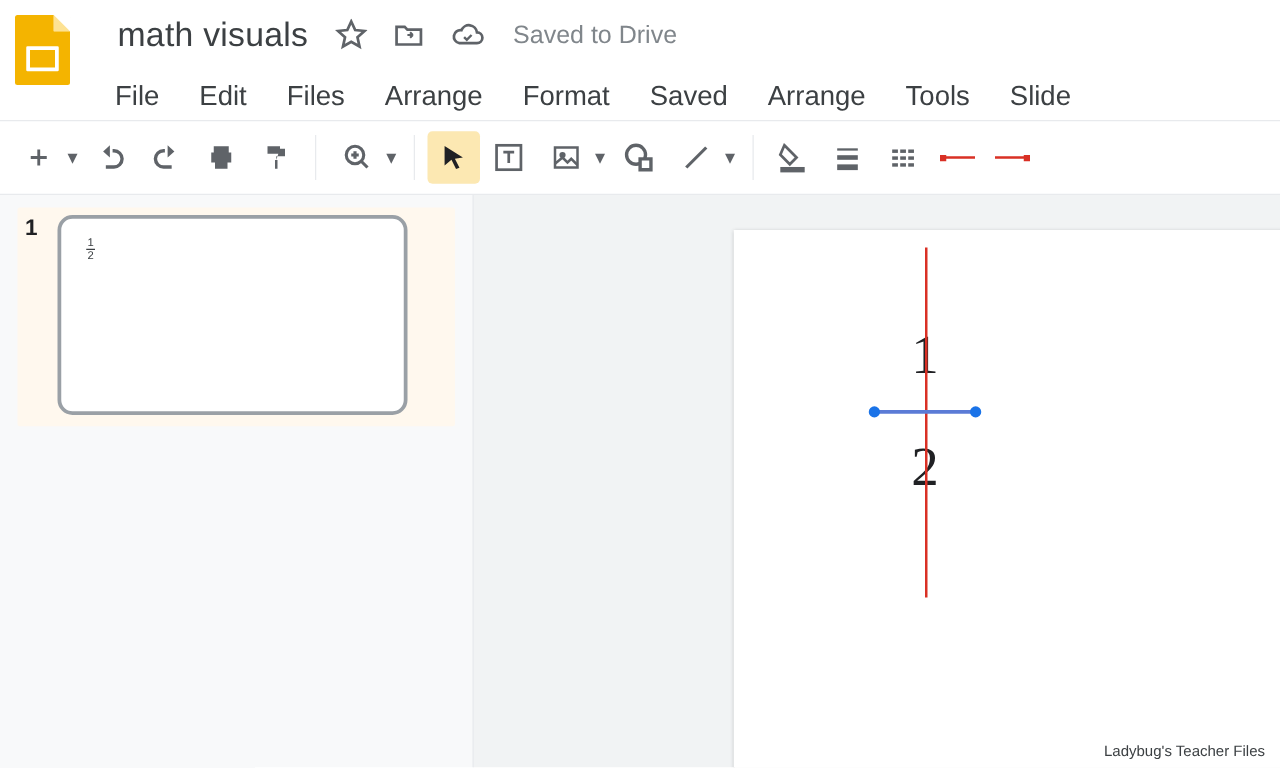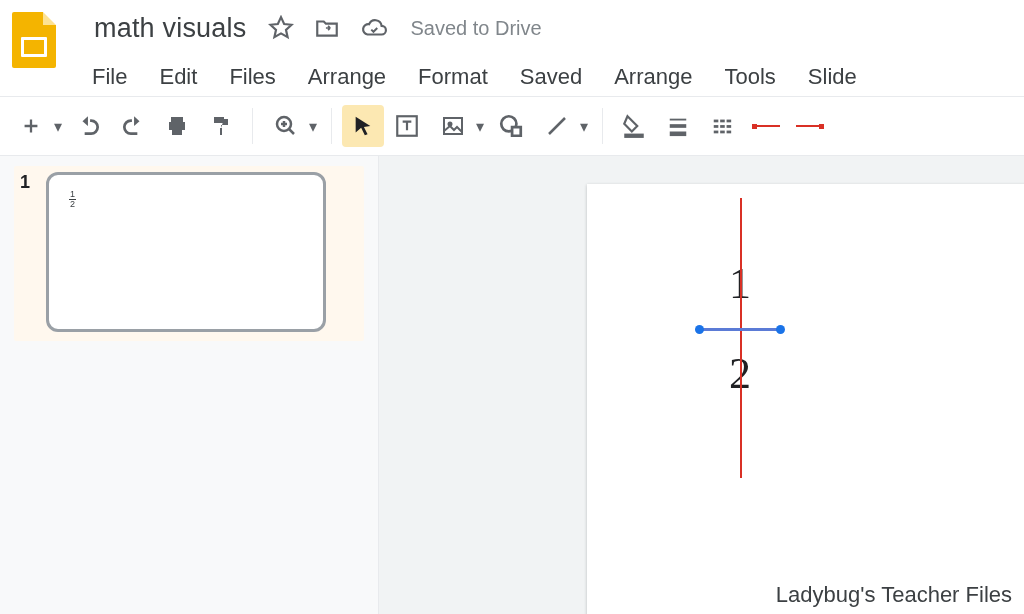--- a/index.html
+++ b/index.html
@@ -216,21 +216,21 @@
     top: -110px;
     width: 1.5px;
     height: 280px;
     background: #d93025;
   }
 
   .attribution {
     position: absolute;
     bottom: 6px;
     right: 12px;
-    font-size: 22px;
+    font-size: 12px;
     color: #3c4043;
   }
 
   svg { display: block; }
 </style>
 </head>
 <body>
 
 <div class="header">
   <div class="logo">

